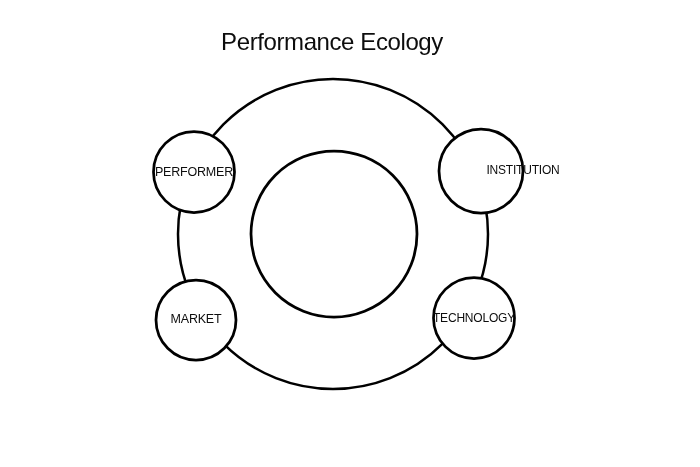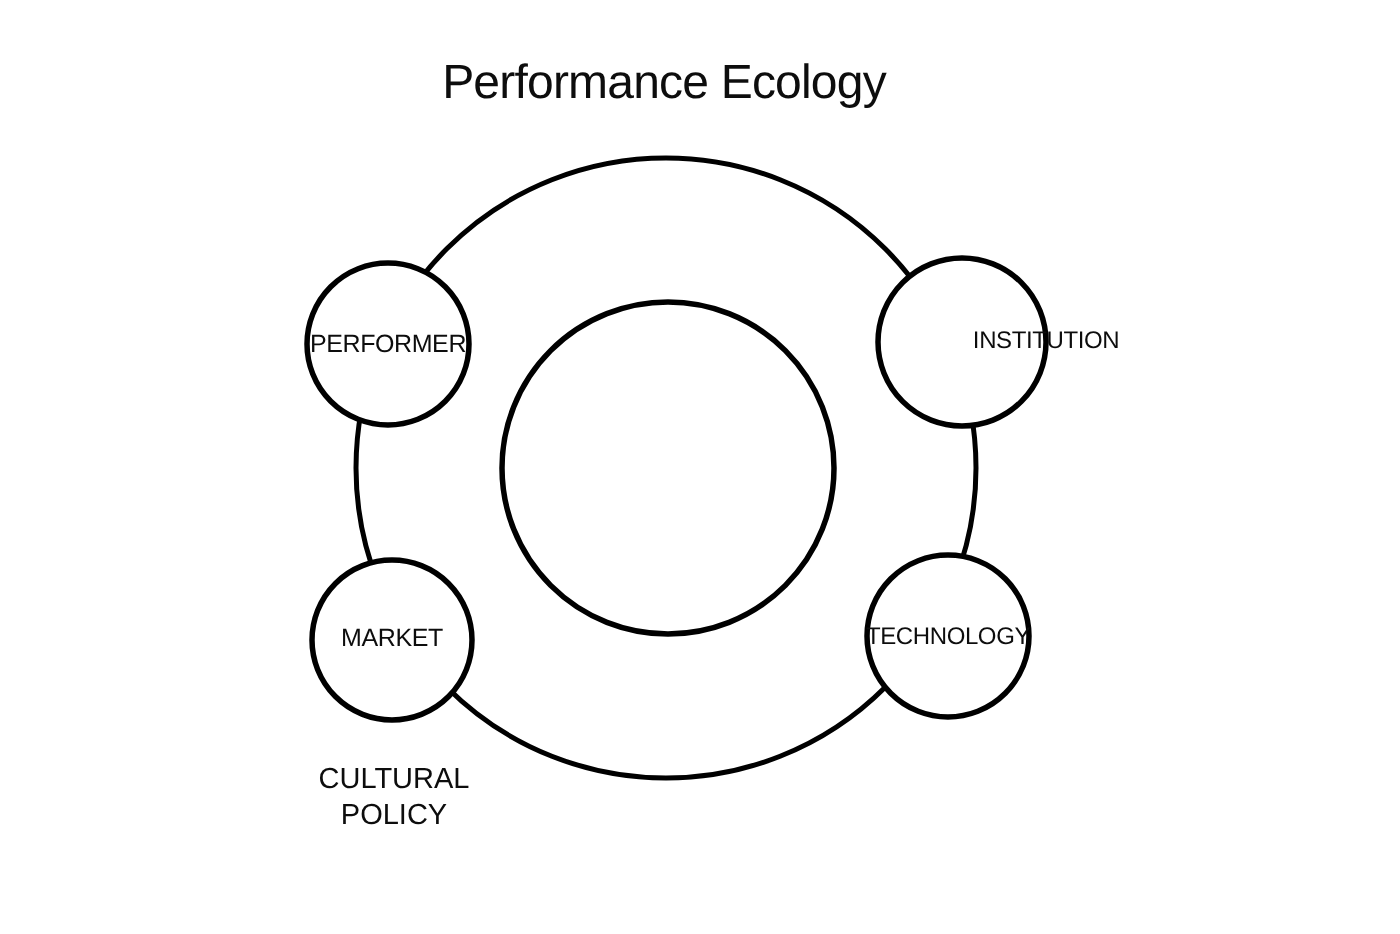--- a/index.html
+++ b/index.html
@@ -85,18 +85,14 @@
 
 
   <div class="label small-label audience">PERFORMER</div>
 
   <div class="label small-label institution">INSTITUTION</div>
 
   <div class="label small-label market">MARKET</div>
 
   <div class="label small-label technology">TECHNOLOGY</div>
 
-  <div class="label cultural-policy">
-    <div>CULTURAL</div>
-    <div>POLICY</div>
-  </div>
 
 </div>
 
 </body></html>

